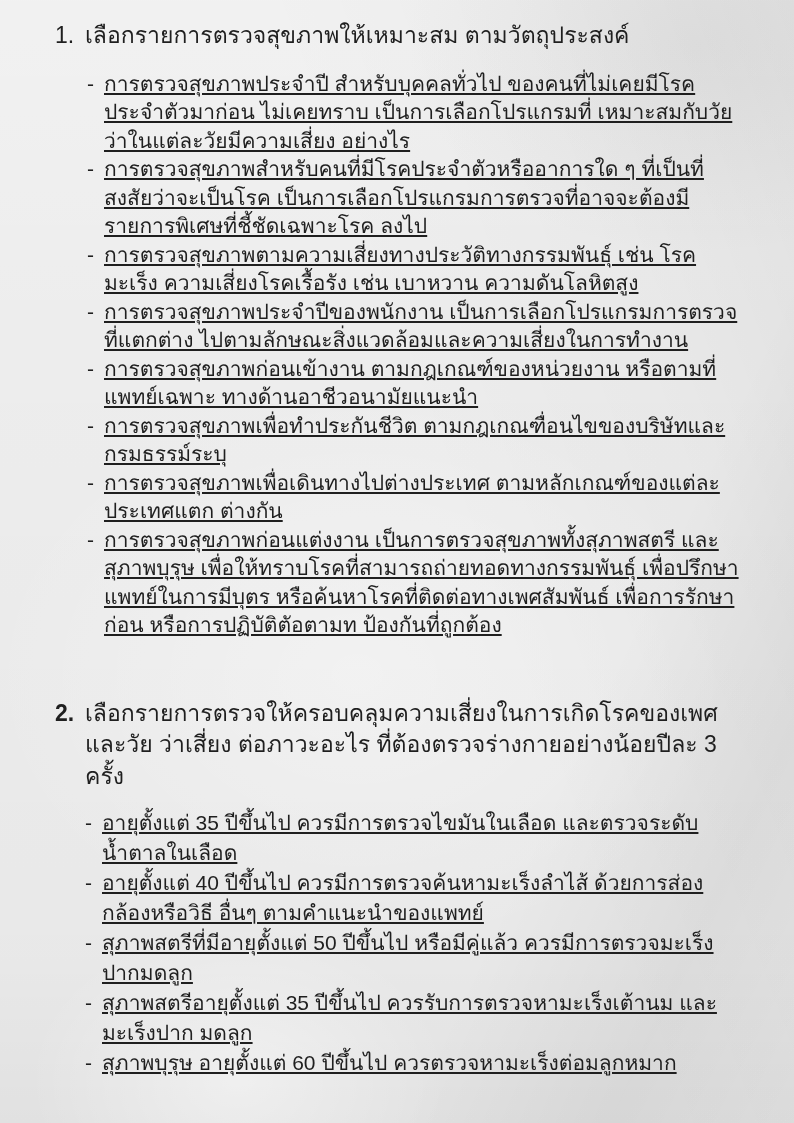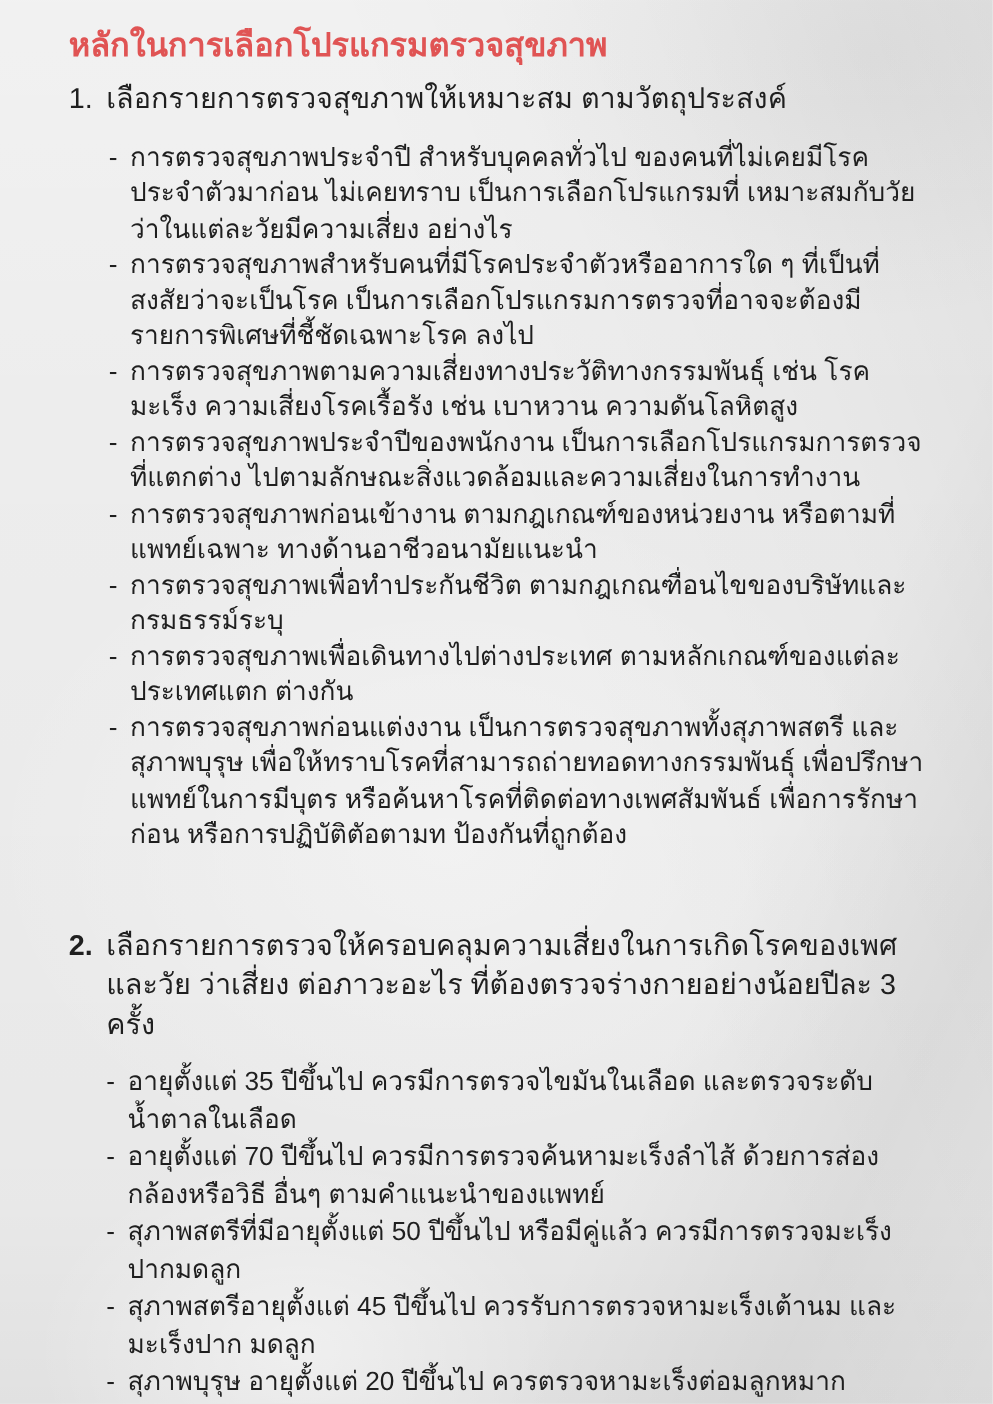--- a/index.html
+++ b/index.html
@@ -62,28 +62,28 @@
     display: flex;
     align-items: flex-start;
   }
   ul.bullets .dash {
     flex: 0 0 auto;
     width: 17px;
   }
   ul.bullets .btext {
     flex: 1 1 auto;
     max-width: 644px;
+    text-decoration: underline;
   }
 </style>
 </head>
 <body>
 
 <div class="page">
 
-  <h1 class="doc-title" style="color: rgb(224, 84, 84);">หลักในการเลือกโปรแกรมตรวจสุขภาพ</h1>
 
   <div class="section section-1">
     <div class="section-head">
       <span class="num">1.</span>
       <span class="htext">เลือกรายการตรวจสุขภาพให้เหมาะสม ตามวัตถุประสงค์</span>
     </div>
     <ul class="bullets">
       <li>
         <span class="dash">-</span>
         <span class="btext">การตรวจสุขภาพประจำปี สำหรับบุคคลทั่วไป ของคนที่ไม่เคยมีโรคประจำตัวมาก่อน ไม่เคยทราบ เป็นการเลือกโปรแกรมที่ เหมาะสมกับวัย ว่าในแต่ละวัยมีความเสี่ยง อย่างไร</span>
@@ -124,30 +124,30 @@
       <span class="num">2.</span>
       <span class="htext">เลือกรายการตรวจให้ครอบคลุมความเสี่ยงในการเกิดโรคของเพศและวัย ว่าเสี่ยง ต่อภาวะอะไร ที่ต้องตรวจร่างกายอย่างน้อยปีละ 3 ครั้ง</span>
     </div>
     <ul class="bullets">
       <li>
         <span class="dash">-</span>
         <span class="btext">อายุตั้งแต่ 35 ปีขึ้นไป ควรมีการตรวจไขมันในเลือด และตรวจระดับน้ำตาลในเลือด</span>
       </li>
       <li>
         <span class="dash">-</span>
-        <span class="btext">อายุตั้งแต่ 70 ปีขึ้นไป ควรมีการตรวจค้นหามะเร็งลำไส้ ด้วยการส่องกล้องหรือวิธี อื่นๆ ตามคำแนะนำของแพทย์</span>
+        <span class="btext">อายุตั้งแต่ 40 ปีขึ้นไป ควรมีการตรวจค้นหามะเร็งลำไส้ ด้วยการส่องกล้องหรือวิธี อื่นๆ ตามคำแนะนำของแพทย์</span>
       </li>
       <li>
         <span class="dash">-</span>
         <span class="btext">สุภาพสตรีที่มีอายุตั้งแต่ 50 ปีขึ้นไป หรือมีคู่แล้ว ควรมีการตรวจมะเร็งปากมดลูก</span>
       </li>
       <li>
         <span class="dash">-</span>
-        <span class="btext">สุภาพสตรีอายุตั้งแต่ 45 ปีขึ้นไป ควรรับการตรวจหามะเร็งเต้านม และมะเร็งปาก มดลูก</span>
+        <span class="btext">สุภาพสตรีอายุตั้งแต่ 35 ปีขึ้นไป ควรรับการตรวจหามะเร็งเต้านม และมะเร็งปาก มดลูก</span>
       </li>
       <li>
         <span class="dash">-</span>
-        <span class="btext">สุภาพบุรุษ อายุตั้งแต่ 20 ปีขึ้นไป ควรตรวจหามะเร็งต่อมลูกหมาก</span>
+        <span class="btext">สุภาพบุรุษ อายุตั้งแต่ 60 ปีขึ้นไป ควรตรวจหามะเร็งต่อมลูกหมาก</span>
       </li>
     </ul>
   </div>
 
 </div>
 
 </body></html>

